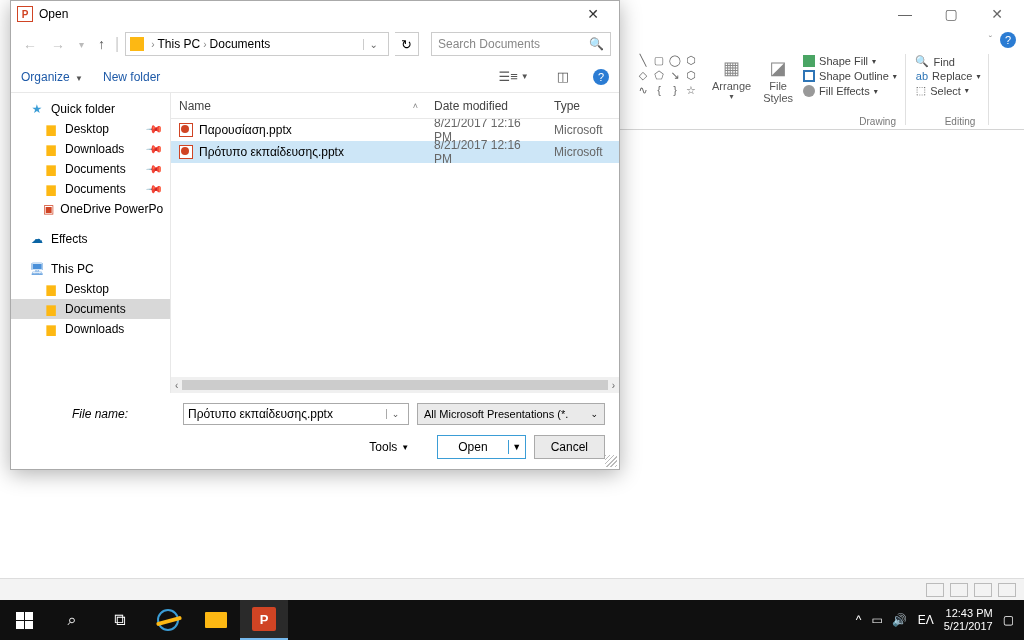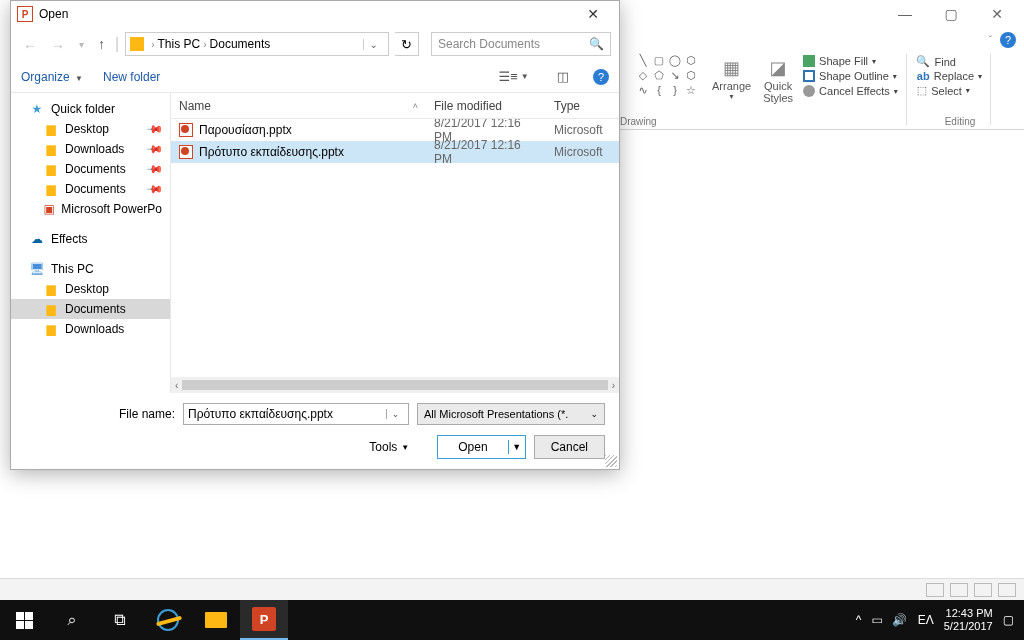--- a/index.html
+++ b/index.html
@@ -80,21 +80,21 @@
 .file-row .col { padding: 0 8px; display: flex; align-items: center; gap: 6px; }
 .file-row .pptx-ico { width: 14px; height: 14px; border: 1px solid #d04424; position: relative; background: #fff; }
 .file-row .pptx-ico::after { content: ''; position: absolute; left: 1px; top: 1px; width: 8px; height: 8px; background: #d04424; border-radius: 50%; }
 .file-row .date-col { color: #666; }
 .hscroll { height: 16px; background: #f0f0f0; display: flex; align-items: center; padding: 0 4px; }
 .hscroll .lt, .hscroll .rt { font-size: 10px; color: #666; }
 .hscroll .thumb { flex: 1; height: 10px; background: #ccc; margin: 0 4px; }
 
 .dlg-footer { padding: 10px 14px; display: flex; flex-direction: column; gap: 10px; }
 .fn-row { display: flex; align-items: center; gap: 8px; font-size: 12px; }
-.fn-row .lbl { width: 150px; text-align: right; }
+.fn-row .lbl { width: 150px; text-align: center; font-style: italic; }
 .fn-row .fn-input { flex: 1; height: 22px; border: 1px solid #aaa; padding: 0 4px; font-size: 12px; display: flex; align-items: center; }
 .fn-row .fn-dd { width: 18px; border-left: 1px solid #aaa; text-align: center; font-size: 9px; color: #555; margin-left: auto; }
 .fn-row .filter { width: 188px; height: 22px; border: 1px solid #aaa; background: #eaeaea; display: flex; align-items: center; padding: 0 6px; font-size: 11px; }
 .btn-row { display: flex; align-items: center; justify-content: flex-end; gap: 8px; font-size: 12px; }
 .btn-row .tools { margin-right: 20px; display: flex; align-items: center; gap: 4px; }
 .btn-row .btn { height: 24px; border: 1px solid #aaa; background: #eaeaea; display: flex; align-items: center; justify-content: center; padding: 0 16px; }
 .btn-row .btn.primary { border: 1px solid #3b9dd6; background: #fff; }
 .btn-row .btn.split { padding: 0; }
 .btn-row .btn.split .main { padding: 0 20px; border-right: 1px solid #3b9dd6; }
 .btn-row .btn.split .dd { width: 16px; text-align: center; font-size: 9px; }
@@ -147,59 +147,59 @@
           <span>}</span>
           <span>☆</span>
       </div>
       <div class="ribbon-btn">
         <span class="ico">▦</span>
         <span>Arrange</span>
         <span style="font-size:8px;">▾</span>
       </div>
       <div class="ribbon-btn">
         <span class="ico">◪</span>
-        <span style="white-space:pre-line; text-align:center;">Quick
+        <span style="white-space:pre-line; text-align:center;">File
 Styles</span>
       </div>
       <div style="display:flex; flex-direction:column; gap:1px; padding-left:4px;">
         <div class="shape-row">
             <span class="sw" style="background:#4aa564;"></span>
             <span>Shape Fill</span>
             <span style="font-size:8px;">▾</span>
           </div>
         <div class="shape-row">
             <span class="sw" style="border:2px solid #2e75b6;"></span>
             <span>Shape Outline</span>
             <span style="font-size:8px;">▾</span>
           </div>
         <div class="shape-row">
             <span class="sw" style="background:#999;border-radius:50%;"></span>
-            <span>Cancel Effects</span>
+            <span>Fill Effects</span>
             <span style="font-size:8px;">▾</span>
           </div>
       </div>
     </div>
     <div class="ribbon-group" style="padding-left:10px;">
       <div class="shape-row">
           <span>🔍</span>
           <span>Find</span>
         </div>
       <div class="shape-row">
-          <span style="color:#2e75b6;font-weight:bold;">ab</span>
+          <span style="color:#2e75b6;">ab</span>
           <span>Replace</span>
           <span style="font-size:8px;">▾</span>
         </div>
       <div class="shape-row">
           <span>⬚</span>
           <span>Select</span>
           <span style="font-size:8px;">▾</span>
         </div>
     </div>
     <div class="ribbon-footer">
-      <div style="width:276px; text-align:left;" class="ribbon-label">Drawing</div>
+      <div style="width:276px; text-align:right;" class="ribbon-label">Drawing</div>
       <div style="flex:1; text-align:center;" class="ribbon-label">Editing</div>
     </div>
   </div>
 </div>
 
 <div class="dialog">
   <div class="dlg-title">
     <span class="pp-ico">P</span>
     <span class="title-text">Open</span>
     <span class="close">✕</span>
@@ -256,21 +256,21 @@
           <span>Documents</span>
           <span class="pin">📌</span>
         </div>
       <div class="tree-item l2">
           <span class="ico folder">▆</span>
           <span>Documents</span>
           <span class="pin">📌</span>
         </div>
       <div class="tree-item l2">
           <span class="ico" style="color:#d04424;">▣</span>
-          <span>Microsoft PowerPo</span>
+          <span>OneDrive PowerPo</span>
         </div>
       <div class="tree-sep"></div>
       <div class="tree-item">
           <span class="ico onedrive">☁</span>
           <span>Effects</span>
         </div>
       <div class="tree-sep"></div>
       <div class="tree-item">
           <span class="ico pc">🖥</span>
           <span>This PC</span>
@@ -288,21 +288,21 @@
           <span>Downloads</span>
         </div>
     </div>
 
     <div class="file-area">
       <div class="file-header">
         <div class="col col-name">
             <span>Name</span>
             <span class="sort">˄</span>
           </div>
-        <div class="col col-date">File modified</div>
+        <div class="col col-date">Date modified</div>
         <div class="col col-type">Type</div>
       </div>
       <div class="file-list">
         <div class="file-row">
           <div class="col col-name">
               <span class="pptx-ico"></span>
               <span>Παρουσίαση.pptx</span>
             </div>
           <div class="col col-date date-col">8/21/2017 12:16 PM</div>
           <div class="col col-type date-col">Microsoft</div>

